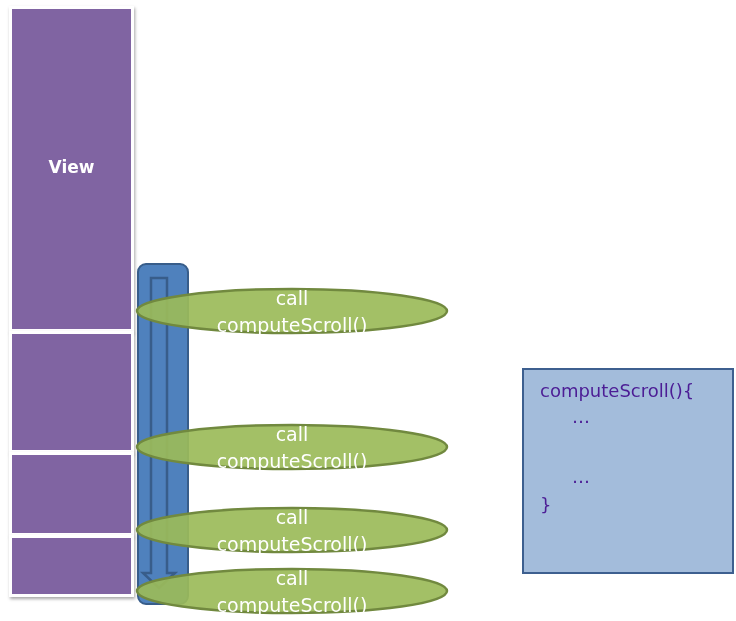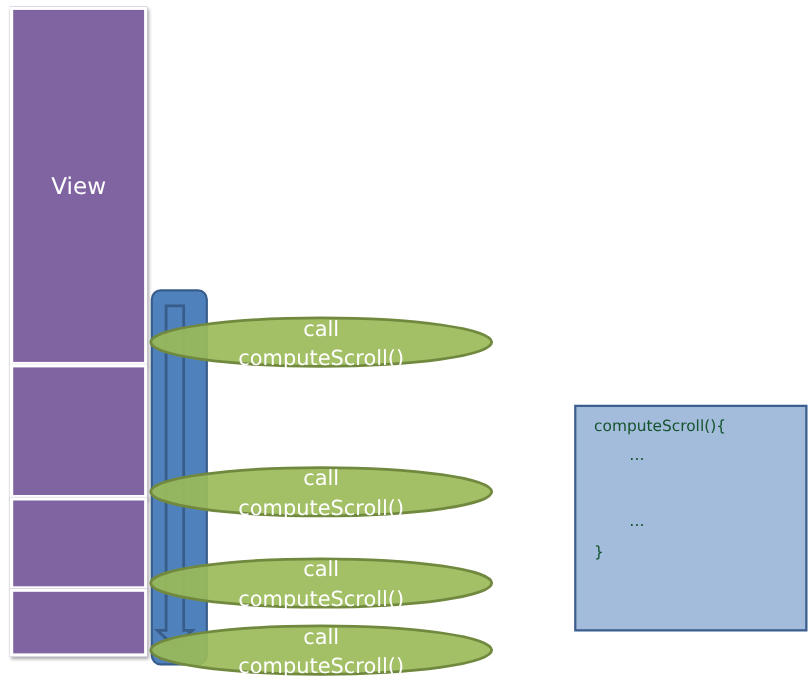--- a/index.html
+++ b/index.html
@@ -2,24 +2,24 @@
 <html><head>
 <meta charset="utf-8">
 <style>
   html, body { margin: 0; padding: 0; background: #ffffff; }
   body { width: 736px; height: 621px; position: relative; overflow: hidden;
          font-family: "DejaVu Sans", "Liberation Sans", sans-serif; }
   .view-block { position: absolute; left: 9px; width: 125px; background: #8064a2;
                 border: 3px solid #ffffff; box-sizing: border-box;
                 box-shadow: 1px 2px 3px rgba(0,0,0,0.35); }
   .view-label { position: absolute; left: 0; right: 0; top: 148px; text-align: center;
-                color: #ffffff; font-size: 21px; }
+                color: #ffffff; font-size: 17px; font-weight: bold; }
   .code-box { position: absolute; left: 522px; top: 368px; width: 212px; height: 206px;
               box-sizing: border-box; background: #a3bcdb; border: 2px solid #3d5f8f; }
-  .code-line { position: absolute; color: #14532d; font-size: 14px; white-space: pre; }
+  .code-line { position: absolute; color: #4c1d95; font-size: 18px; white-space: pre; }
   svg text { font-family: "DejaVu Sans", "Liberation Sans", sans-serif; }
 </style>
 </head>
 <body>
 
 <div class="view-block" style="top:6px;height:326px;">
   <div class="view-label">View</div>
 </div>
 <div class="view-block" style="top:331px;height:122px;"></div>
 <div class="view-block" style="top:452px;height:84px;"></div>

